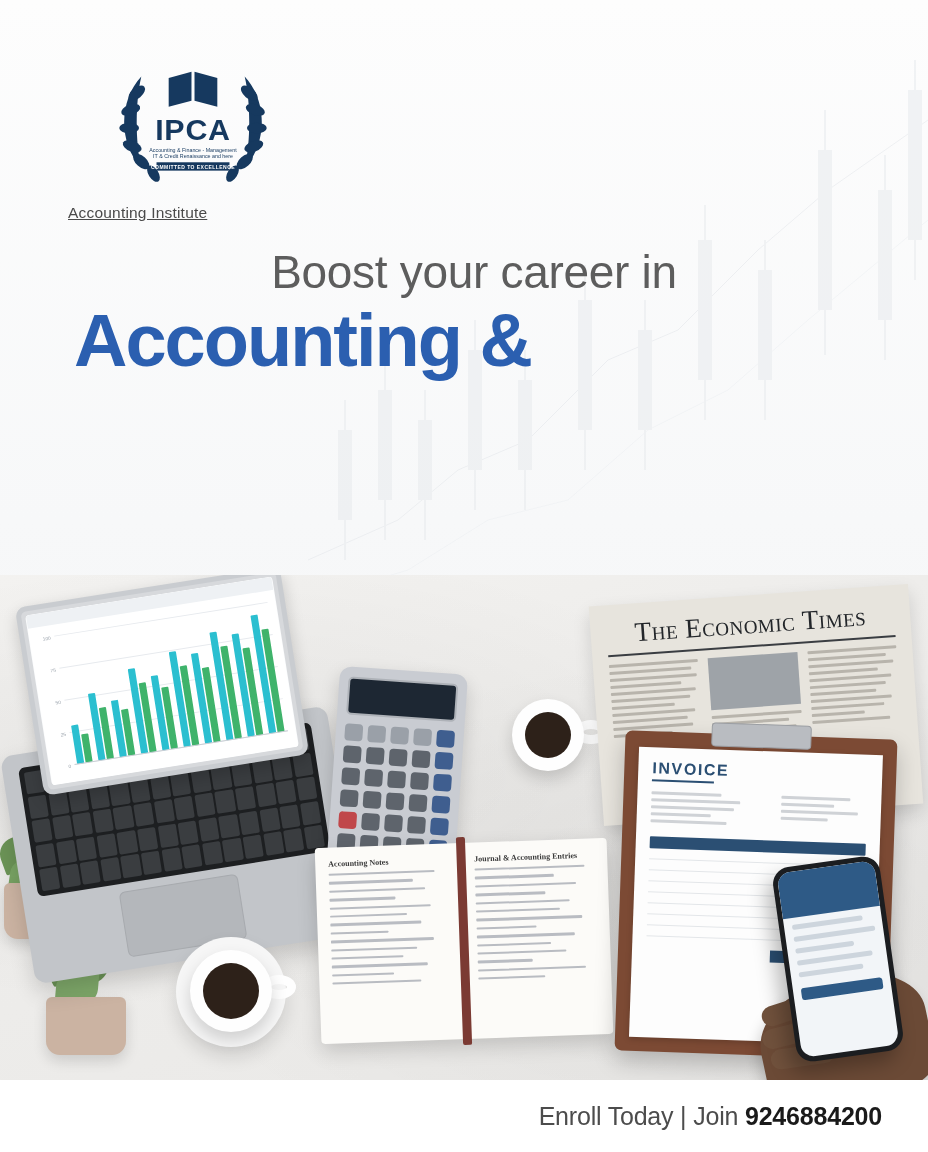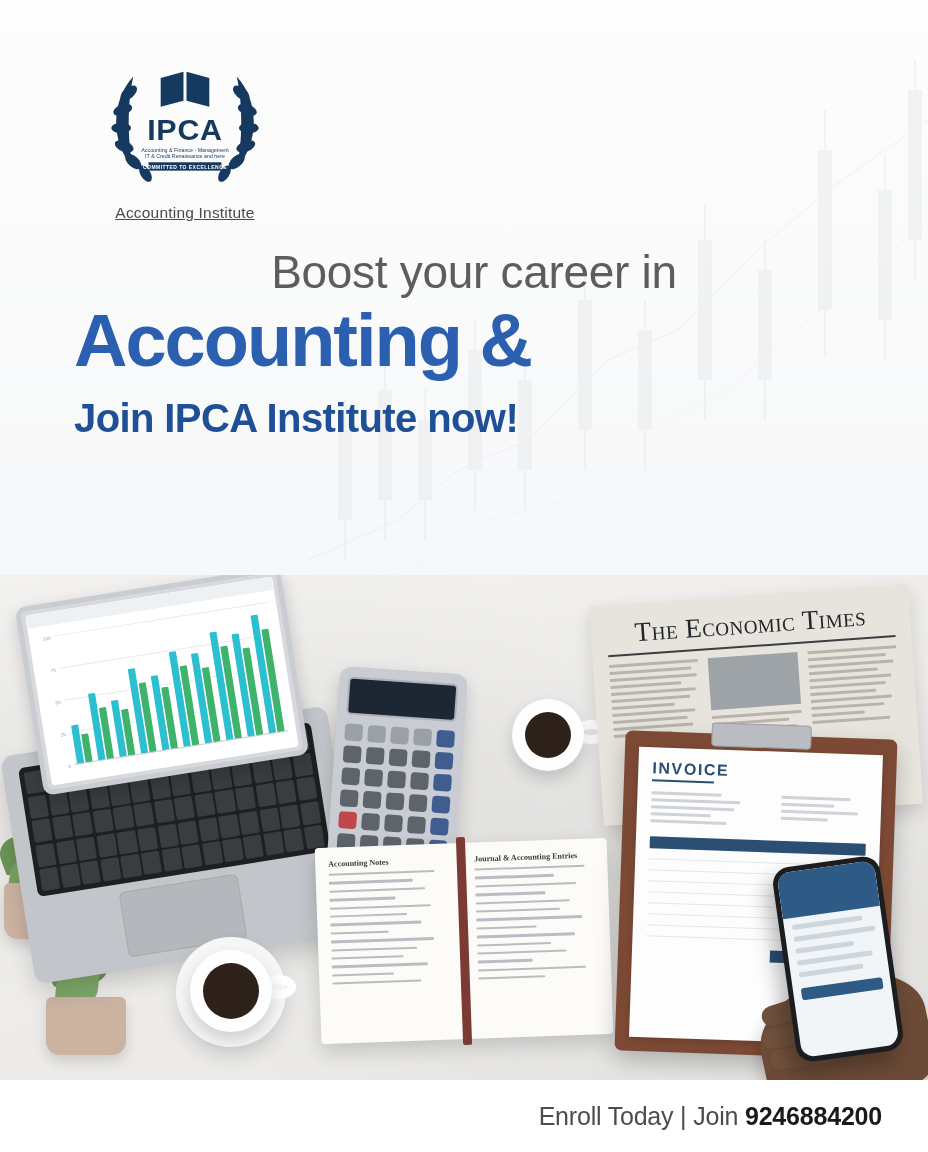--- a/index.html
+++ b/index.html
@@ -20,23 +20,23 @@
   .bg-chart {
     position: absolute; top: 0; right: 0;
     width: 620px; height: 620px;
     opacity: 0.55;
     pointer-events: none;
   }
 
   
   .logo-block {
     position: absolute;
-    left: 60px; top: 46px;
+    left: 68px; top: 46px;
     width: 250px;
-    text-align: center;
+    text-align: left;
   }
   .logo-mark { width: 172px; height: 152px; margin: 0 auto; display: block; }
   .logo-caption {
     margin-top: 6px;
     font-size: 15.5px;
     color: #4a4a4a;
     letter-spacing: .2px;
     text-decoration: underline;
   }
 
@@ -378,21 +378,20 @@
       <text x="110" y="148" text-anchor="middle" font-family="Liberation Sans, sans-serif" font-size="7" fill="#16395f">IT &amp; Credit Renaissance and here</text>
       <rect x="62" y="153" width="96" height="11" fill="#16395f"></rect>
       <text x="110" y="161.5" text-anchor="middle" font-family="Liberation Sans, sans-serif" font-size="6.6" font-weight="bold" fill="#ffffff" letter-spacing=".6">COMMITTED TO EXCELLENCE</text>
     </svg>
     <div class="logo-caption">Accounting Institute</div>
   </div>
 
   <div class="headline">
     <div class="h-line1">Boost your career in</div>
     <div class="h-line2">Accounting &amp;</div>
-    <div class="h-line4">Join IPCA Institute now!</div>
   </div>
 
   <div class="photo">
     <div class="photo-shadow"></div>
 
     <div class="plant" id="plant1">
       <div class="leaf" style="left:6px;  top:2px;  width:34px; height:34px; transform:rotate(-20deg);"></div>
       <div class="leaf" style="left:34px; top:-4px; width:32px; height:32px; transform:rotate(25deg);"></div>
       <div class="leaf" style="left:16px; top:24px; width:40px; height:32px; transform:rotate(8deg); background:#79a464;"></div>
       <div class="pot" style="left:10px; top:48px; width:76px; height:56px;"></div>

